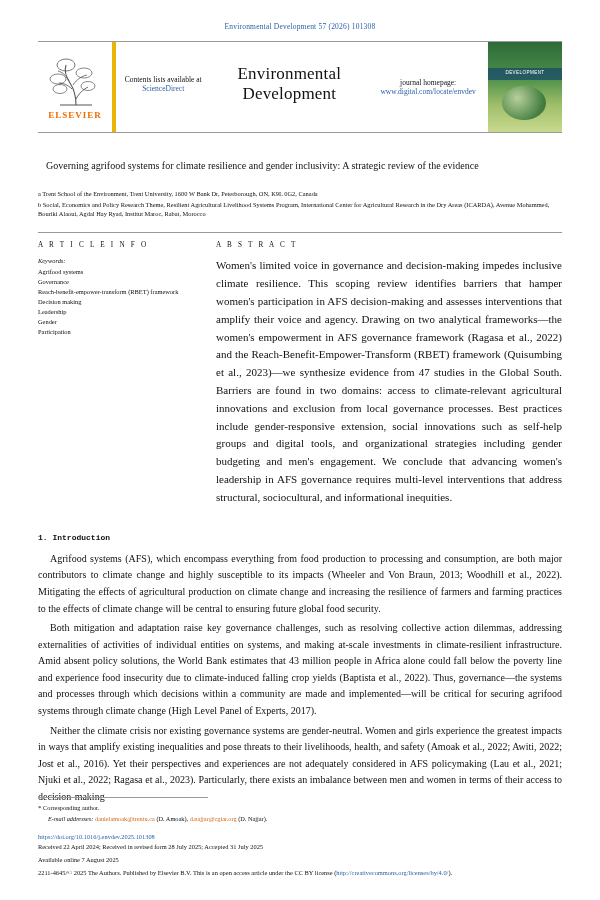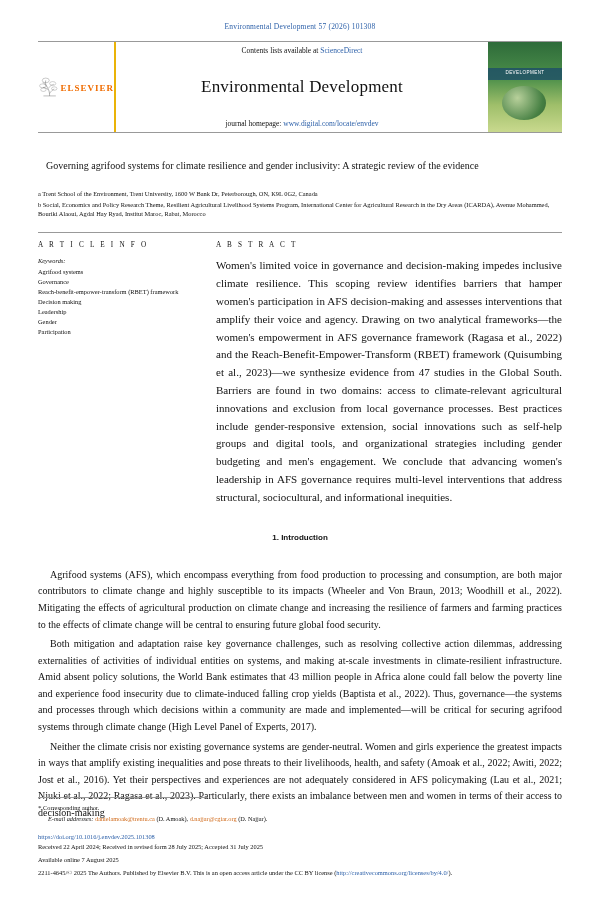--- a/index.html
+++ b/index.html
@@ -29,34 +29,35 @@
   .masthead{
     display:flex;
     border-top:1px solid #999;
     border-bottom:1px solid #999;
     height:92px;
     box-sizing:border-box;
     background:#fff;
   }
   .mast-logo{
     width:78px;flex:0 0 78px;
-    border-right:2px solid #eab308;
+    border-right:4px solid #eab308;
     display:flex;align-items:center;justify-content:center;
+    flex-direction:column;
     padding:3px 0;
     box-sizing:border-box;
   }
   .tree-svg{display:block;}
   .elsevier-word{
     font-family:"Liberation Serif",serif;
     font-size:9px;letter-spacing:1px;color:#f06c00;font-weight:bold;
     margin-top:1px;
   }
   .mast-center{
     flex:1;
-    display:flex;flex-direction:column;align-items:center;justify-content:space-between;
+    display:flex;flex-direction:row;align-items:center;justify-content:flex-end;
     text-align:center;
     padding:4px 0;
   }
   .mast-contents{
     font-size:7.5px;color:#111;margin-bottom:6px;
   }
   .mast-contents .sd{color:#2b5fa8;}
   .mast-title{
     font-size:17px;
     font-family:"Liberation Serif",serif;
@@ -128,23 +129,22 @@
     font-size:11px;
     line-height:1.62;
     text-align:justify;
     hyphens:auto;
   }
   
   .body-sec{
     margin-top:26px;
   }
   .sec-num{
-    font-size:8px;font-weight:bold;margin-bottom:25px;
-    font-family:Liberation Sans, sans-serif;
-    text-align:center;
+    font-size:8px;font-weight:bold;margin-bottom:9px;
+    font-family:Liberation Mono, monospace;
   }
   .para{
     font-size:10px;
     line-height:1.66;
     text-align:justify;
     text-indent:12px;
     margin-bottom:3px;
   }
   
   .footer{

